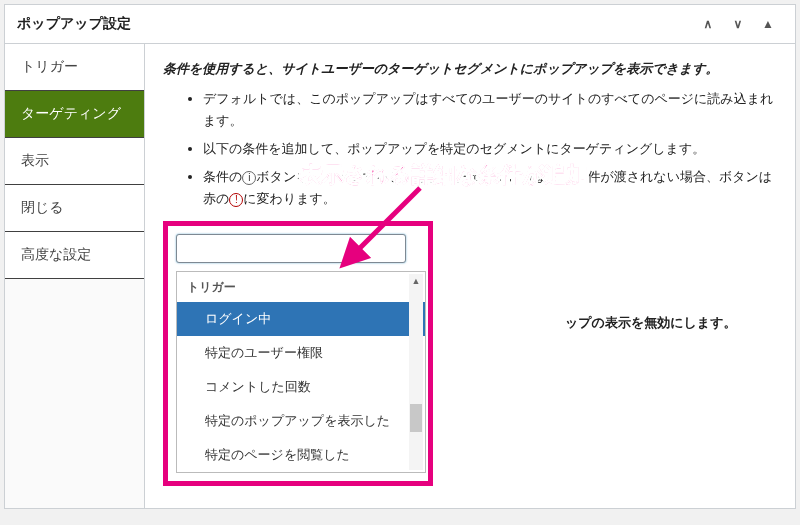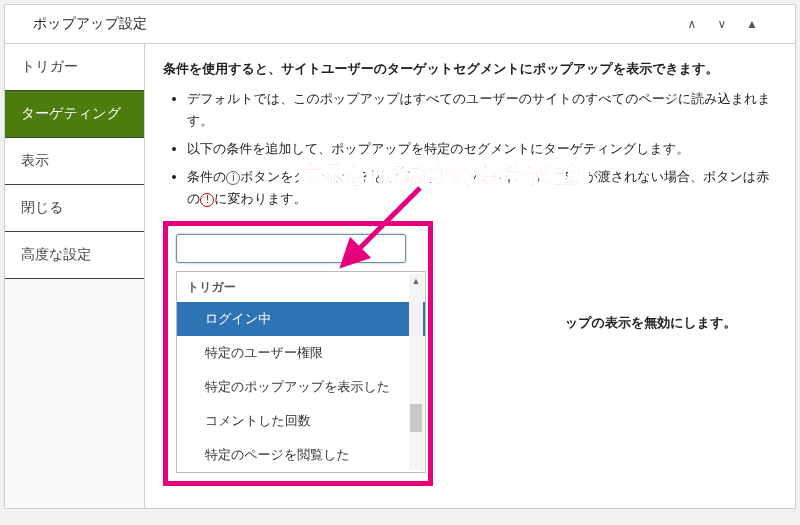--- a/index.html
+++ b/index.html
@@ -11,23 +11,23 @@
     color: #222;
   }
   .panel {
     background: #fff;
     border: 1px solid #ccd0d4;
     margin-bottom: 20px;
   }
   .panel-header {
     display: flex;
     align-items: center;
-    padding: 10px 28px;
+    padding: 10px 12px;
     border-bottom: 1px solid #ccd0d4;
-    font-weight: normal;
+    font-weight: bold;
     font-size: 14px;
     position: relative;
   }
   .panel-header .title { flex: 1; }
   .panel-header .chev {
     width: 30px;
     text-align: center;
     color: #555;
     font-size: 12px;
     cursor: pointer;
@@ -50,23 +50,23 @@
     background: #4d7c0f;
     color: #fff;
   }
   .content {
     flex: 1;
     padding: 14px 18px 22px;
     font-size: 13px;
     line-height: 1.7;
     position: relative;
   }
-  .content .lead { font-weight: bold; margin-bottom: 8px; }
+  .content .lead { font-weight: bold; margin-bottom: 8px; font-style: italic; }
   .content ul { padding-left: 24px; margin-bottom: 10px; }
-  .content ul li { margin-bottom: 6px; }
+  .content ul li { margin-bottom: 6px; margin-left: 16px; }
   .content .pick { font-weight: bold; margin: 6px 0 8px; }
   .badge {
     display:inline-block;
     width:14px;height:14px;
     border-radius:50%;
     border:1px solid #666;
     color:#333;
     font-size:10px;
     line-height:12px;
     text-align:center;
@@ -180,22 +180,22 @@
           条件の<span class="badge">i</span>ボタンをクリックすると、条件がチェックされます。条件が渡されない場合、ボタンは赤の<span class="badge red">!</span>に変わります。
         </li>
       </ul>
 
       <div class="highlight-box">
         <input class="search-input" type="text" placeholder="" style="">
         <div class="dropdown">
           <div class="dd-group">トリガー</div>
           <div class="dd-item selected">ログイン中</div>
           <div class="dd-item">特定のユーザー権限</div>
+          <div class="dd-item">コメントした回数</div>
           <div class="dd-item">特定のポップアップを表示した</div>
-          <div class="dd-item">コメントした回数</div>
           <div class="dd-item">特定のページを閲覧した</div>
 
           <div class="dd-scroll-track">
             <div class="dd-scroll-arrow up">▲</div>
             <div class="dd-scroll-thumb"></div>
 
           </div>
         </div>
       </div>
 

